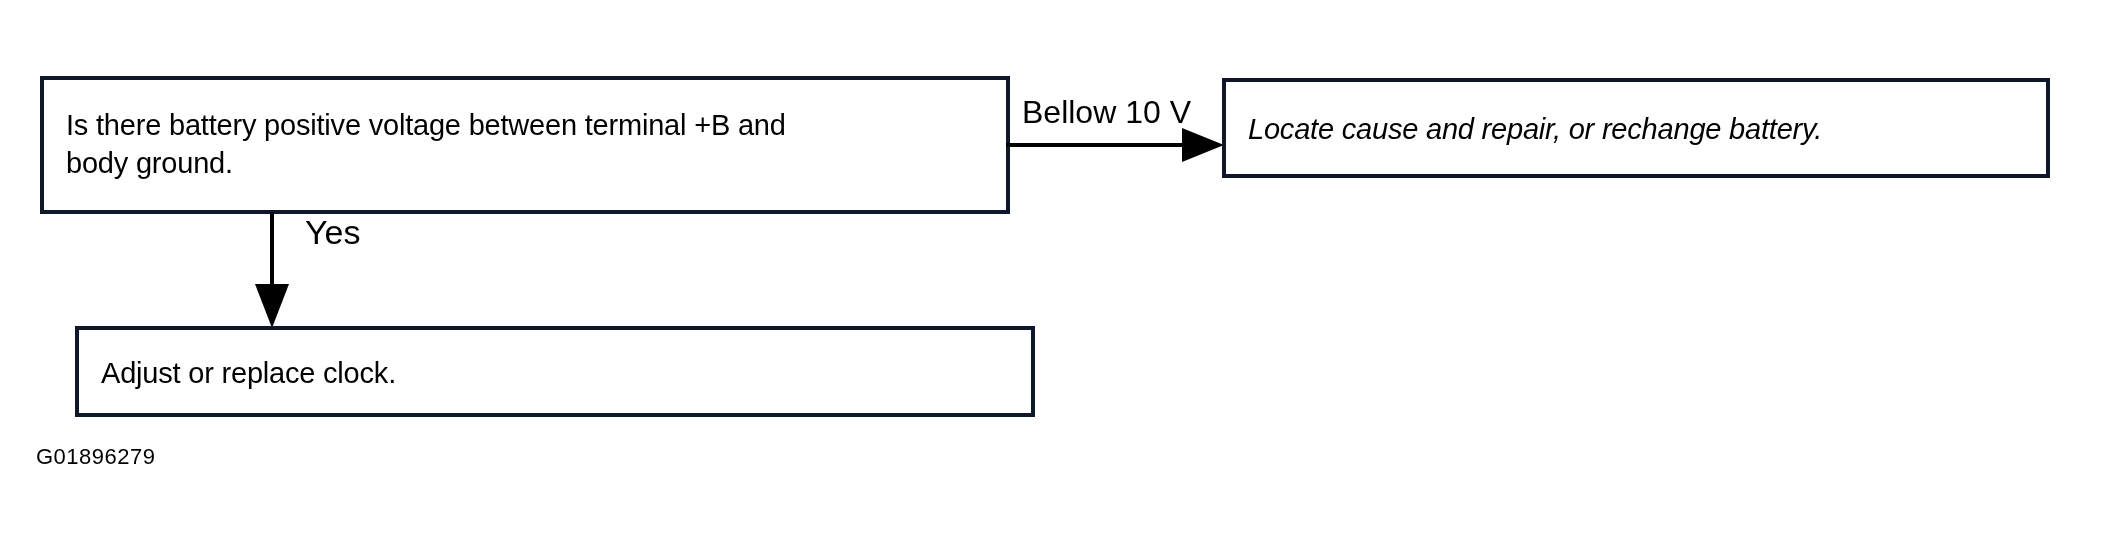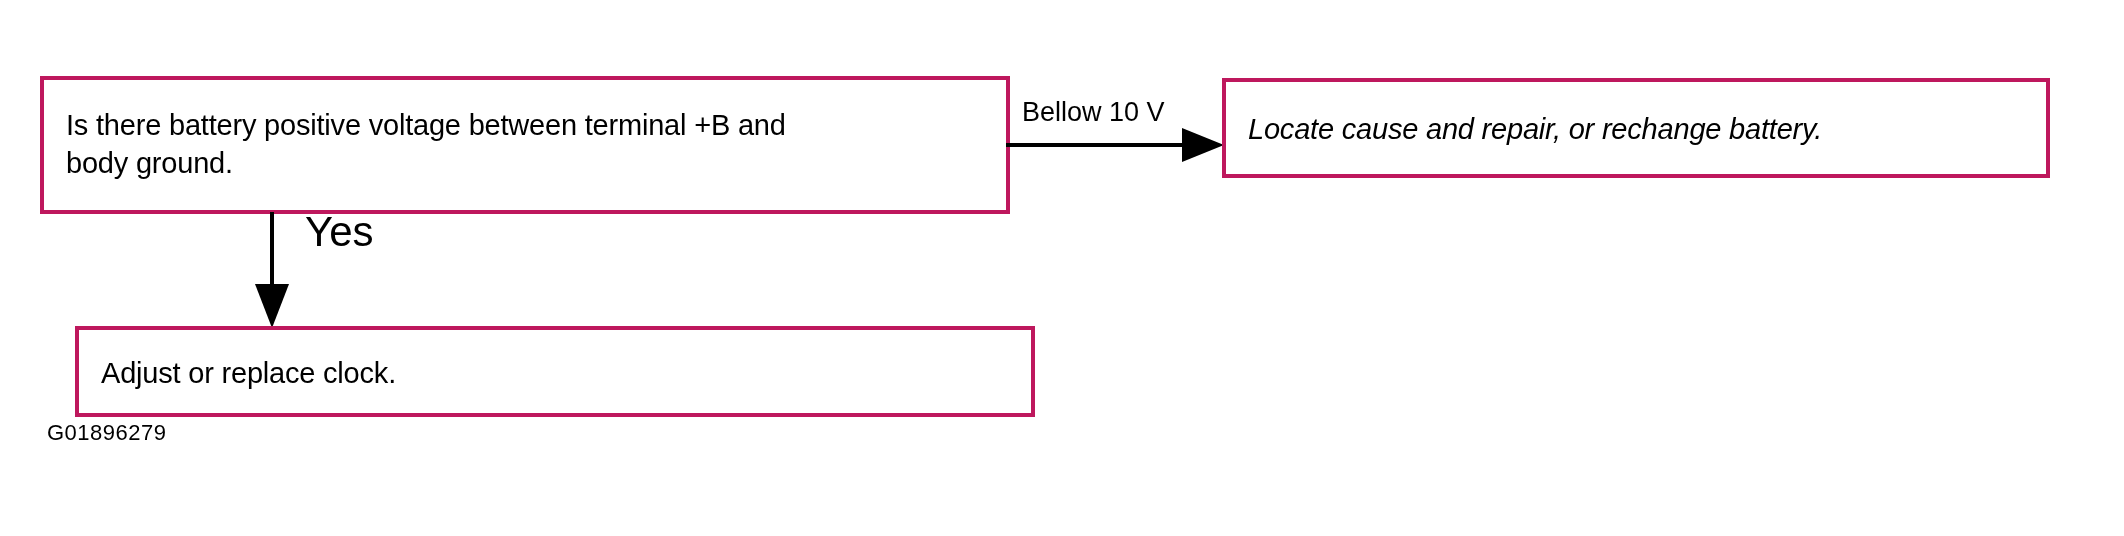--- a/index.html
+++ b/index.html
@@ -16,21 +16,21 @@
     width: 2124px;
     height: 536px;
     background: #ffffff;
     overflow: hidden;
   }
 
   
   .node {
     position: absolute;
     box-sizing: border-box;
-    border: 4px solid #be185d;
+    border: 4px solid #0f172a;
     background: #ffffff;
     padding-left: 28px;
   }
   .node-text {
     position: absolute;
     left: 22px;
     right: 12px;
     font-size: 29px;
     line-height: 38px;
     letter-spacing: -0.2px;
@@ -79,38 +79,37 @@
   #conn-h-line  { left: 1006px; top: 143px; width: 184px; }
   #conn-h-arrow { left: 1182px; top: 128px; }
 
   
   #conn-v-line  { left: 270px; top: 212px; height: 76px; }
   #conn-v-arrow { left: 255px; top: 284px; }
 
   
   .edge-label {
     position: absolute;
-    font-size: 27px;
+    font-size: 32px;
     line-height: 32px;
     color: #000000;
     white-space: nowrap;
   }
   #label-bellow { left: 1022px; top: 96px; }
-  #label-yes    { left: 305px;  top: 216px; font-size: 42px; text-align: center; }
+  #label-yes    { left: 305px;  top: 216px; font-size: 34px; text-align: center; }
 
   
   #figure-id {
     position: absolute;
     left: 36px;
-    top: 420px;
+    top: 444px;
     font-size: 22px;
     letter-spacing: 0.5px;
     color: #000000;
     white-space: nowrap;
-    margin-left: 11px;
   }
 </style>
 </head>
 <body>
 
 <div id="canvas">
 
   <div class="node" id="node-check">
     <div class="node-text">Is there battery positive voltage between terminal +B and
 body ground.</div>

